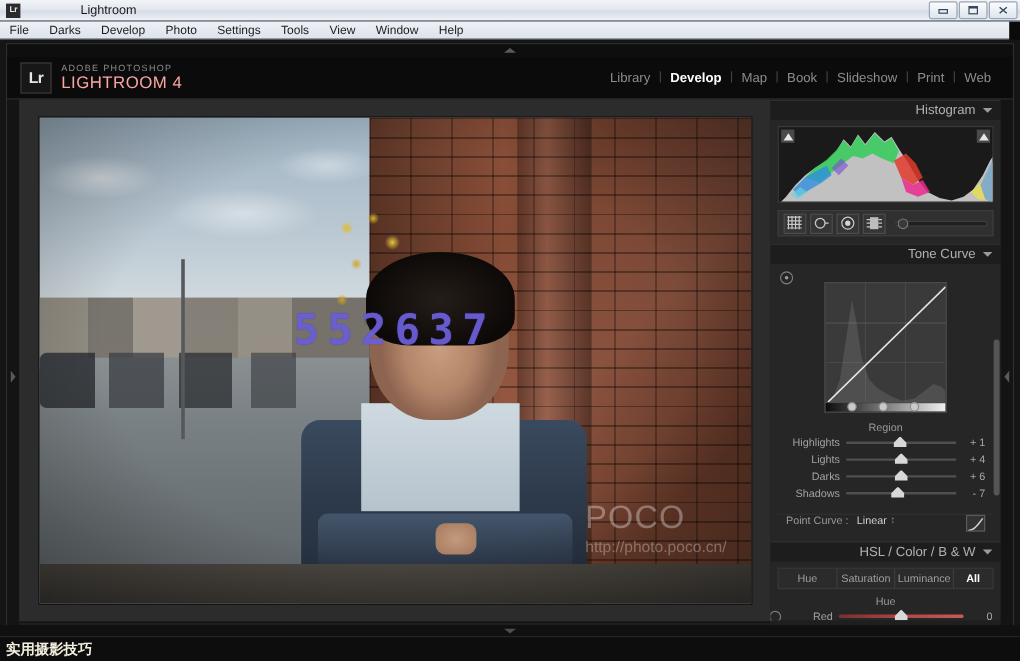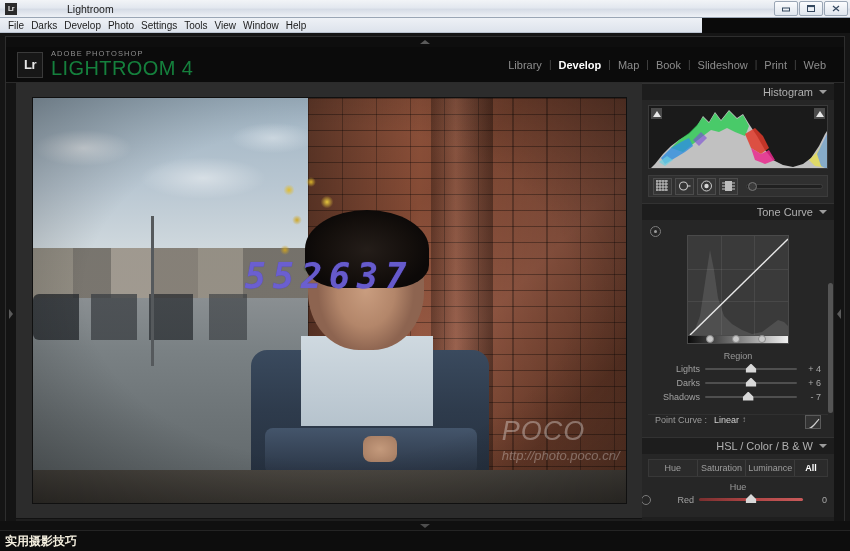--- a/index.html
+++ b/index.html
@@ -27,24 +27,24 @@
   .tb-btn{
     width:24px; height:15px;
     background:linear-gradient(to bottom,#fbfcfe,#dfe5ed);
     border:1px solid #9aa6b5; border-radius:2px;
     display:flex; align-items:center; justify-content:center;
   }
   .tb-btn svg{ display:block; }
 
   
   .menubar{
-    position:absolute; left:0; top:18px; width:702px; height:15px;
+    position:absolute; left:0; top:18px; width:841px; height:15px;
     background:linear-gradient(to bottom,#eef1f6,#dde3ec);
     border-bottom:1px solid #b9c2cf;
-    display:flex; align-items:center; padding-left:8px; gap:7px;
+    display:flex; align-items:center; padding-left:8px; gap:17px;
   }
   .menu-item{ font-size:10px; color:#1c1c1c; cursor:default; }
 
   
   .lr{
     position:absolute; left:0; top:33px; width:850px; height:518px;
     background:#151515;
   }
   .lr-inner{
     position:absolute; left:5px; top:3px; width:840px; height:510px;
@@ -66,21 +66,21 @@
     position:absolute; left:0; top:10px; width:100%; height:35px;
     background:#0b0b0b; display:flex; align-items:center;
   }
   .logo-box{
     width:26px;height:26px;margin-left:11px;background:#171717;border:1px solid #3a3a3a;
     display:flex;align-items:center;justify-content:center;
     color:#e6e6e6;font-size:13px;font-weight:bold;letter-spacing:-0.5px;
   }
   .logo-txt{ margin-left:8px; line-height:1.05; }
   .logo-sup{ font-size:7.5px; color:#8e8e8e; letter-spacing:1.1px; }
-  .logo-main{ font-size:20px; color:#15803d; letter-spacing:0.4px; }
+  .logo-main{ font-size:14px; color:#fca5a5; letter-spacing:0.4px; }
 
   .modules{
     position:absolute; right:11px; top:50%; transform:translateY(-50%);
     display:flex; align-items:center; font-size:11px;
   }
   .mod{ color:#8d8d8d; padding:0 7px; cursor:default; }
   .mod.active{ color:#ffffff; font-weight:bold; }
   .mod-sep{ color:#4a4a4a; font-size:10px; }
 
   .head-rule{
@@ -97,21 +97,21 @@
     border-left:4px solid #5a5a5a;
   }
 
   
   .center{
     position:absolute; left:10px; top:46px; right:202px; bottom:0;
     background:#2a2a2a;
   }
   .canvas{
     position:absolute; left:0; top:0; right:0; bottom:27px;
-    background:#2c2c2c; display:flex; align-items:center; justify-content:center;font-style:italic;
+    background:#2c2c2c; display:flex; align-items:center; justify-content:center;
   }
   .photo{
     position:relative; width:593px; height:405px; overflow:hidden;
     box-shadow:0 0 0 1px #101010;
     background:#5e6b74;
   }
   
   .sky{
     position:absolute; left:0; top:0; width:275px; height:200px;
     background:linear-gradient(to bottom,#9fb3c2 0%,#b9c7d2 45%,#cfd8dd 75%,#d8dde0 100%);
@@ -217,21 +217,21 @@
   
   .digits{
     position:absolute; left:0; top:158px; width:593px; text-align:center;
     font-family:"DejaVu Sans Mono", monospace;
     font-size:35px; font-weight:bold; letter-spacing:7px;
     color:#6b5fd6; opacity:.95;
     text-shadow:0 0 1px #4a3fc0;
   }
   
   .poco{
-    position:absolute; right:6px; bottom:40px; text-align:left; pointer-events:none;
+    position:absolute; right:20px; bottom:40px; text-align:left; pointer-events:none;
   }
   .poco-1{ font-size:27px; color:rgba(255,255,255,.33); letter-spacing:1px; line-height:1; }
   .poco-2{ font-size:13px; color:rgba(255,255,255,.30); margin-top:3px; }
 
   
   .toolbar{
     position:absolute; left:0; bottom:0; width:100%; height:27px;
     background:#1e1e1e; border-top:1px solid #111;
     display:flex; align-items:center; padding:0 8px;
   }
@@ -630,20 +630,27 @@
         </div>
         <div class="tc-grad">
           <div class="tc-h" style="left:18px"></div>
           <div class="tc-h" style="left:44px"></div>
           <div class="tc-h" style="left:70px"></div>
         </div>
 
         <div class="region-ttl">Region</div>
 
         <div class="srow">
+          <div class="slabel">Highlights</div>
+          <div class="strack">
+                <div class="sknob" style="left:49%"></div>
+              </div>
+          <div class="sval">+ 1</div>
+        </div>
+        <div class="srow">
           <div class="slabel">Lights</div>
           <div class="strack">
                 <div class="sknob" style="left:50%"></div>
               </div>
           <div class="sval">+ 4</div>
         </div>
         <div class="srow">
           <div class="slabel">Darks</div>
           <div class="strack">
                 <div class="sknob" style="left:50%"></div>

